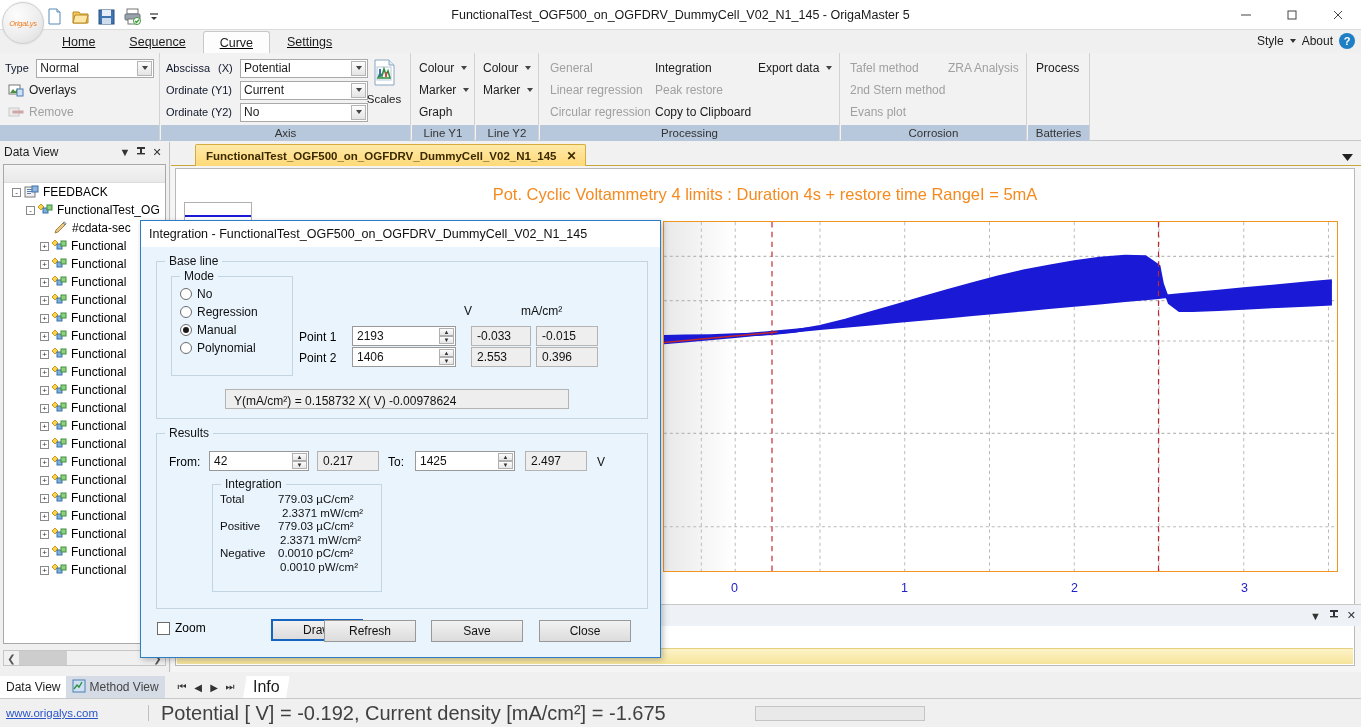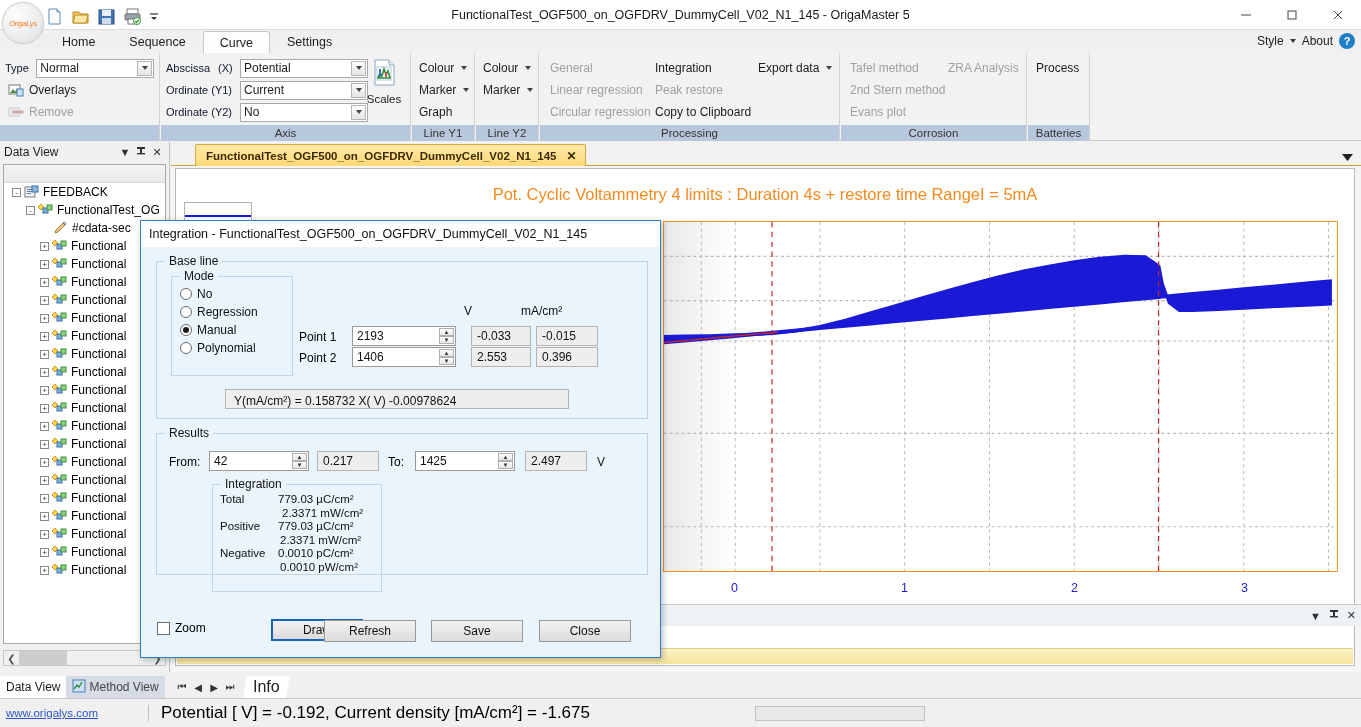--- a/index.html
+++ b/index.html
@@ -35,21 +35,21 @@
   .orb {
     position:absolute; left:2px; top:2px; width:42px; height:42px; border-radius:50%;
     background:radial-gradient(circle at 35% 30%, #fdfdfd 0%, #ececec 60%, #d8d8d8 100%);
     border:1px solid #cfcfcf; display:flex; align-items:center; justify-content:center;
     box-shadow:0 0 2px rgba(0,0,0,.12);
   }
   .orb-text { font-size:7.5px; font-style:italic; color:#f07c20; letter-spacing:-0.3px; }
 
   
   .ribbon-tabs {
-    position:absolute; left:45px; top:31px; height:22px; display:flex; align-items:flex-end;
+    position:absolute; left:45px; top:31px; height:22px; display:flex; align-items:flex-end;text-decoration:underline;
   }
   .rtab {
     padding:3px 16px 3px 16px; font-size:12.5px; color:#1c1c1c; line-height:16px;
     border:1px solid transparent; border-bottom:none; position:relative; top:0;
   }
   .rtab.active {
     background:#fdfdfd; border-color:#c8c8c8; border-radius:3px 3px 0 0;
     height:22px;
   }
   .ribbon-right {
@@ -201,21 +201,21 @@
     border-bottom:1px solid #9a9a9a;
   }
 
   
   .statusbar {
     position:absolute; left:0; bottom:0; width:1361px; height:29px;
     background:#f0f0f0; border-top:1px solid #c8c8c8; display:flex; align-items:center;
   }
   .status-link { width:148px; padding-left:6px; font-size:11.5px; color:#2a55c8; text-decoration:underline; }
   .status-sep { width:1px; height:16px; background:#c0c0c0; margin:0 12px 0 0; }
-  .status-msg { font-size:17px; color:#000000; }
+  .status-msg { font-size:20px; color:#404040; }
   .status-progress {
     position:absolute; left:755px; top:7px; width:170px; height:15px;
     background:#e9e9e9; border:1px solid #c4c4c4;
   }
 
   
   .dialog {
     position:absolute; left:140px; top:220px; width:521px; height:438px;
     background:#e9f4fd; border:1px solid #2e7cc4; box-shadow:2px 2px 6px rgba(0,0,0,.25);
   }
@@ -938,21 +938,21 @@
         </div>
         <div class="robox" style="position:absolute; left:379px; top:85px; width:62px;">
           <span>0.396</span>
         </div>
 
         <div class="eqbox" style="left:68px; top:127px; width:344px;">
           <span>Y(mA/cm²) = 0.158732 X( V) -0.00978624</span>
         </div>
       </div>
 
-      <div class="gbox" style="left:15px; top:186px; width:492px; height:142px;">
+      <div class="gbox" style="left:15px; top:186px; width:492px; height:176px;">
         <span class="gbox-title">Results</span>
 
         <span style="position:absolute; left:12px; top:21px; font-size:12px;">From:</span>
         <div class="spin" style="position:absolute; left:52px; top:17px; width:100px;">
           <span>42</span>
           <span class="spin-btns">
               <div>▲</div>
               <div>▼</div>
             </span>
         </div>

